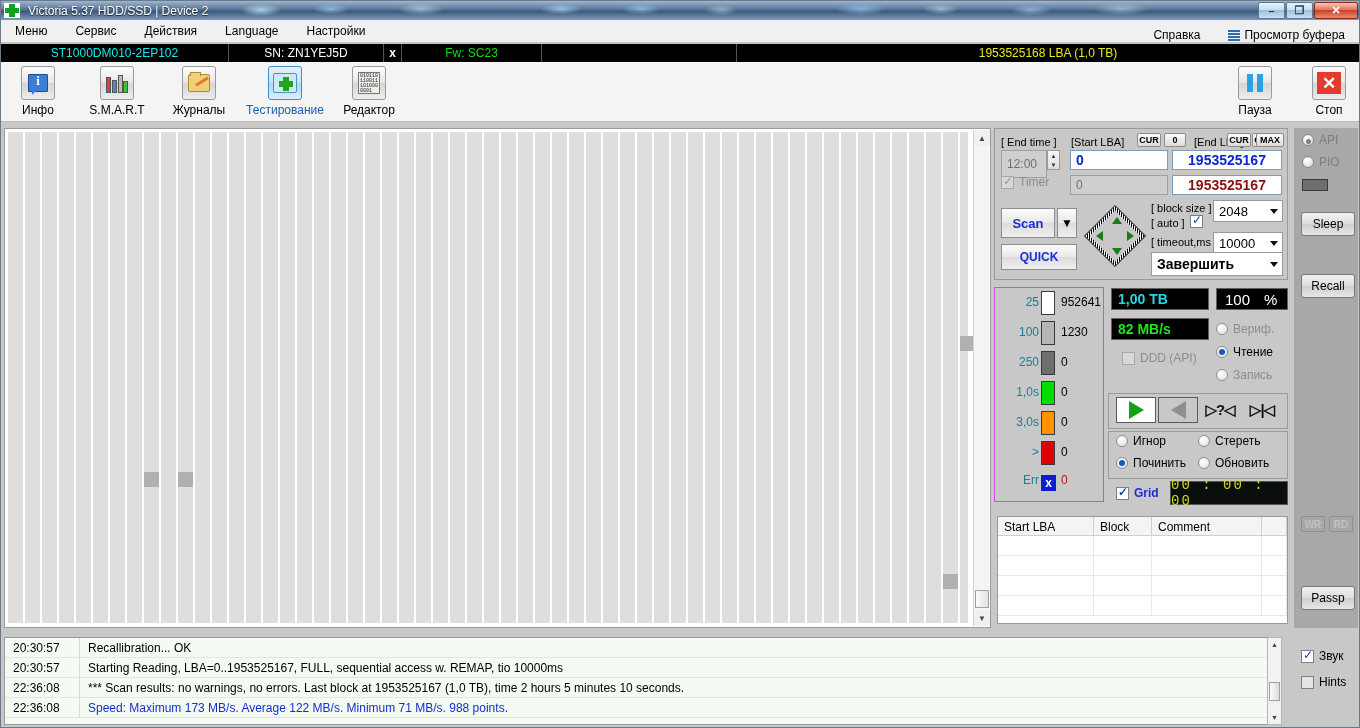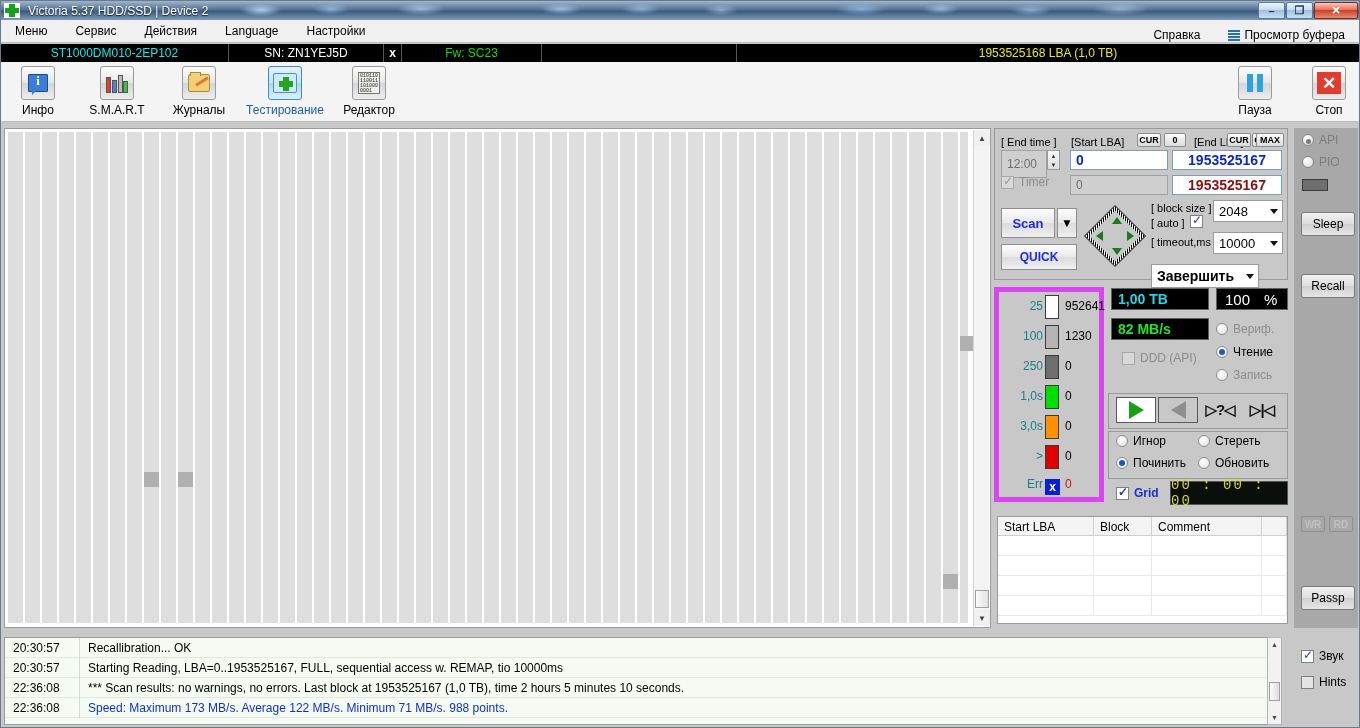--- a/index.html
+++ b/index.html
@@ -229,21 +229,21 @@
     transform: rotate(45deg); background: #c8c8c8;
   }
   .dm-ar { position: absolute; width: 0; height: 0; }
   .dm-up { left: 27px; top: 11px; border-left:5px solid transparent;border-right:5px solid transparent;border-bottom:7px solid #1b7a1b; }
   .dm-dn { left: 27px; bottom: 11px; border-left:5px solid transparent;border-right:5px solid transparent;border-top:7px solid #1b7a1b; }
   .dm-lf { left: 11px; top: 25px; border-top:5px solid transparent;border-bottom:5px solid transparent;border-right:7px solid #1b7a1b; }
   .dm-rt { right: 11px; top: 25px; border-top:5px solid transparent;border-bottom:5px solid transparent;border-left:7px solid #1b7a1b; }
 
   
   .legend { position: absolute; left: 0; top: 159px; width: 110px; height: 215px;
-            border: 5px solid #d946ef; background: #c8c8c8; }
+            border: 1px solid #d946ef; background: #c8c8c8; }
   .lg-row { position: absolute; left: 0; width: 110px; height: 30px; }
   .lg-t { position: absolute; right: 66px; top: 7px; font-size: 12px; color: #1a7f8f; white-space: nowrap; }
   .lg-sw { position: absolute; left: 46px; top: 3px; width: 14px; height: 24px; border: 1px solid #3a3a3a; }
   .lg-n { position: absolute; left: 66px; top: 7px; font-size: 12px; color: #000; }
   .lg-x { position:absolute;left:46px;top:5px;width:15px;height:16px;background:#0b1fd0;color:#fff;
           font-weight:bold;font-size:12px;display:flex;align-items:center;justify-content:center;line-height:1;}
 
   .lcd {
     position: absolute; background: #000; border: 1px solid #606060;
     display: flex; align-items: center; justify-content: center;
@@ -536,21 +536,21 @@
     </div>
     <div class="combo" style="left:219px;top:72px;width:70px;height:22px;">
       <span>2048</span>
       <span class="arrow"></span>
     </div>
     <div class="lbl" style="left:157px;top:108px;">[ timeout,ms ]</div>
     <div class="combo" style="left:219px;top:104px;width:70px;height:22px;">
       <span>10000</span>
       <span class="arrow"></span>
     </div>
-    <div class="combo bold" style="left:157px;top:136px;width:108px;height:24px;">
+    <div class="combo bold" style="left:157px;top:124px;width:132px;height:24px;">
       <span>Завершить</span>
       <span class="arrow"></span>
     </div>
 
     <div class="minibtn" style="left:262px;top:5px;width:28px;">MAX</div>
     <div class="minibtn" style="left:233px;top:5px;width:24px;">CUR</div>
 
     <div class="legend">
       <div class="lg-row" style="top:0;">
         <span class="lg-t">25</span>

